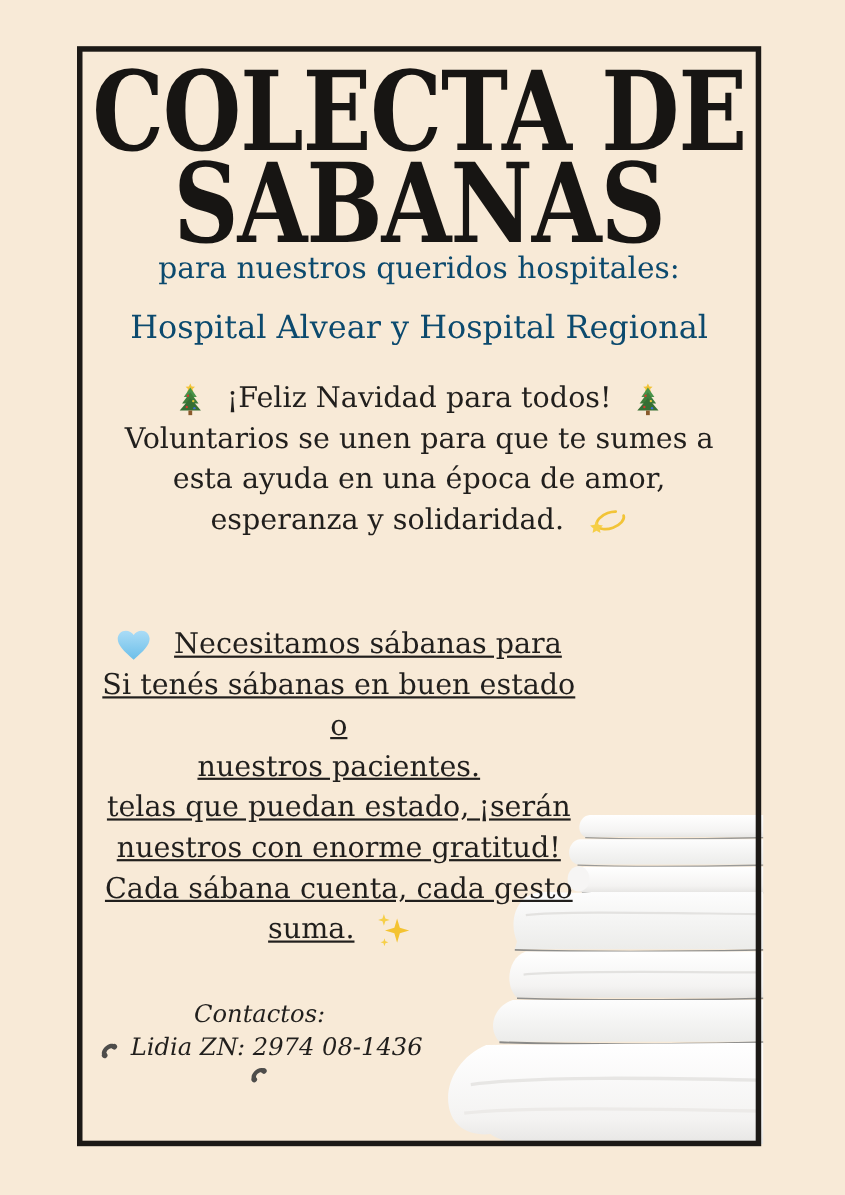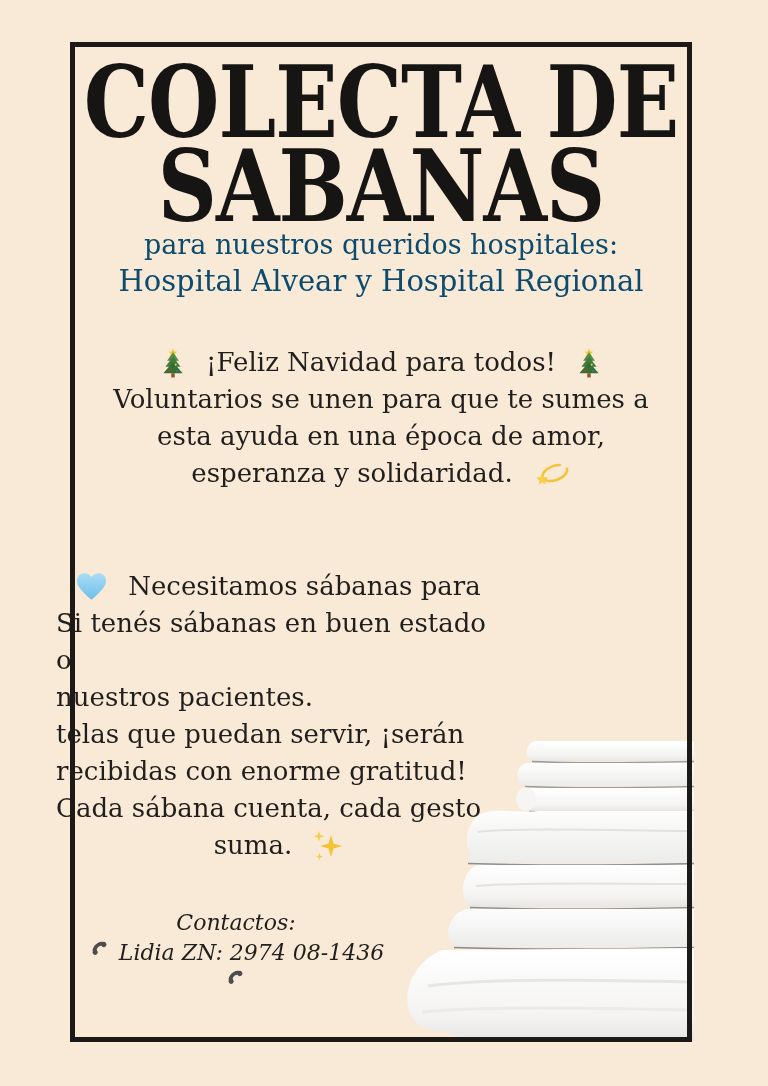--- a/index.html
+++ b/index.html
@@ -22,40 +22,40 @@
     transform:scaleY(1.22);transform-origin:top center;
     letter-spacing:-1px;white-space:nowrap;z-index:2;
   }
   .title-line.l1{top:52px;}
   .title-line.l2{top:136px;}
   .subtitle-line{
     position:absolute;left:70px;width:622px;text-align:center;
     color:#0c4a6e;z-index:2;white-space:nowrap;
   }
   .subtitle-line.s1{top:229px;font-size:27px;}
-  .subtitle-line.s2{top:264px;font-size:29px;}
+  .subtitle-line.s2{top:280px;font-size:29px;}
   .holiday{
     position:absolute;left:85px;top:344px;width:592px;
     text-align:center;font-size:26px;line-height:37px;z-index:2;
   }
   .request{
-    position:absolute;left:56px;top:568px;width:444px;
-    font-size:26px;line-height:37px;z-index:2;
+    position:absolute;left:86px;top:568px;width:444px;
+    text-align:center;font-size:26px;line-height:37px;z-index:2;text-decoration:underline;
   }
   .iconline{
     display:flex;align-items:center;justify-content:center;gap:20px;
   }
   .icon{display:inline-flex;align-items:center;justify-content:center;flex:0 0 auto;}
   .contacts{
     position:absolute;left:70px;top:908px;width:332px;
     text-align:center;z-index:2;font-style:italic;
   }
   .contacts-heading{font-size:22px;line-height:30px;}
   .contact-item{
-    display:flex;align-items:flex-start;justify-content:center;gap:7px;
+    display:flex;align-items:flex-end;justify-content:center;gap:7px;
     font-size:22px;line-height:29px;white-space:nowrap;
   }
   .sheets-photo{position:absolute;left:398px;top:736px;width:296px;height:306px;z-index:1;}
 </style>
 </head>
 <body>
 
 <div class="poster">
 
   <div class="frame"></div>
@@ -119,22 +119,22 @@
                 <stop offset="1" stop-color="#6cbfe9"></stop>
             </linearGradient>
           </defs>
           <path d="M12 21 C5 15 1 11 1 6.6 C1 3.4 3.5 1 6.6 1 C8.8 1 10.9 2.2 12 4 C13.1 2.2 15.2 1 17.4 1 C20.5 1 23 3.4 23 6.6 C23 11 19 15 12 21 Z" fill="url(#hg)"></path>
         </svg>
       </span>
       <span>Necesitamos sábanas para</span>
     </div>
     <div>Si tenés sábanas en buen estado o</div>
     <div>nuestros pacientes.</div>
-    <div>telas que puedan servir, ¡serán</div>
-    <div>recibidas con enorme gratitud!</div>
+    <div>telas que puedan estado, ¡serán</div>
+    <div>nuestros con enorme gratitud!</div>
     <div>Cada sábana cuenta, cada gesto</div>
     <div class="iconline">
       <span>suma.</span>
       <span class="icon">
         <svg width="30" height="32" viewBox="0 0 30 32">
           <path d="M19 5 L21.5 13.5 L30 16 L21.5 18.5 L19 27 L16.5 18.5 L8 16 L16.5 13.5 Z" fill="#f4c332"></path>
           <path d="M7 1 L8.3 5 L12.3 6.3 L8.3 7.6 L7 11.6 L5.7 7.6 L1.7 6.3 L5.7 5 Z" fill="#f6cf48"></path>
           <path d="M7.5 23 L8.4 25.7 L11.1 26.6 L8.4 27.5 L7.5 30.2 L6.6 27.5 L3.9 26.6 L6.6 25.7 Z" fill="#f6cf48"></path>
         </svg>
       </span>

